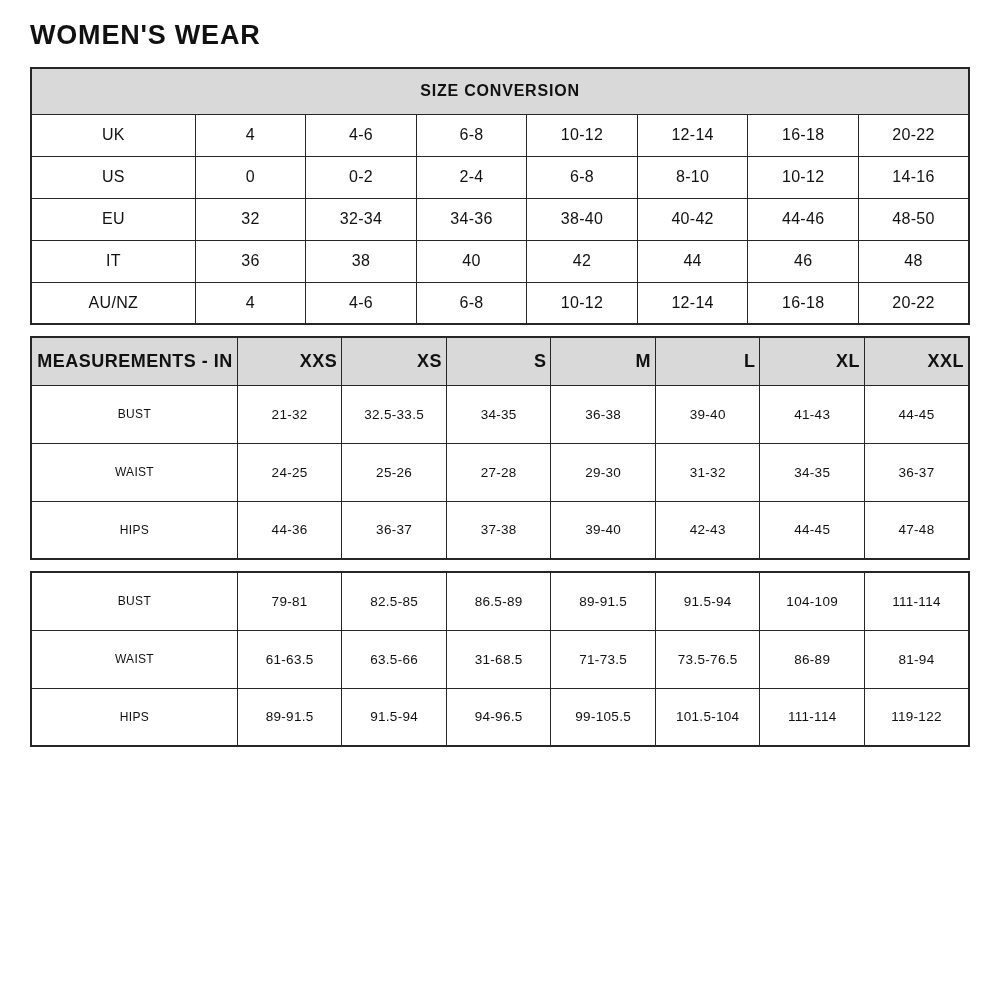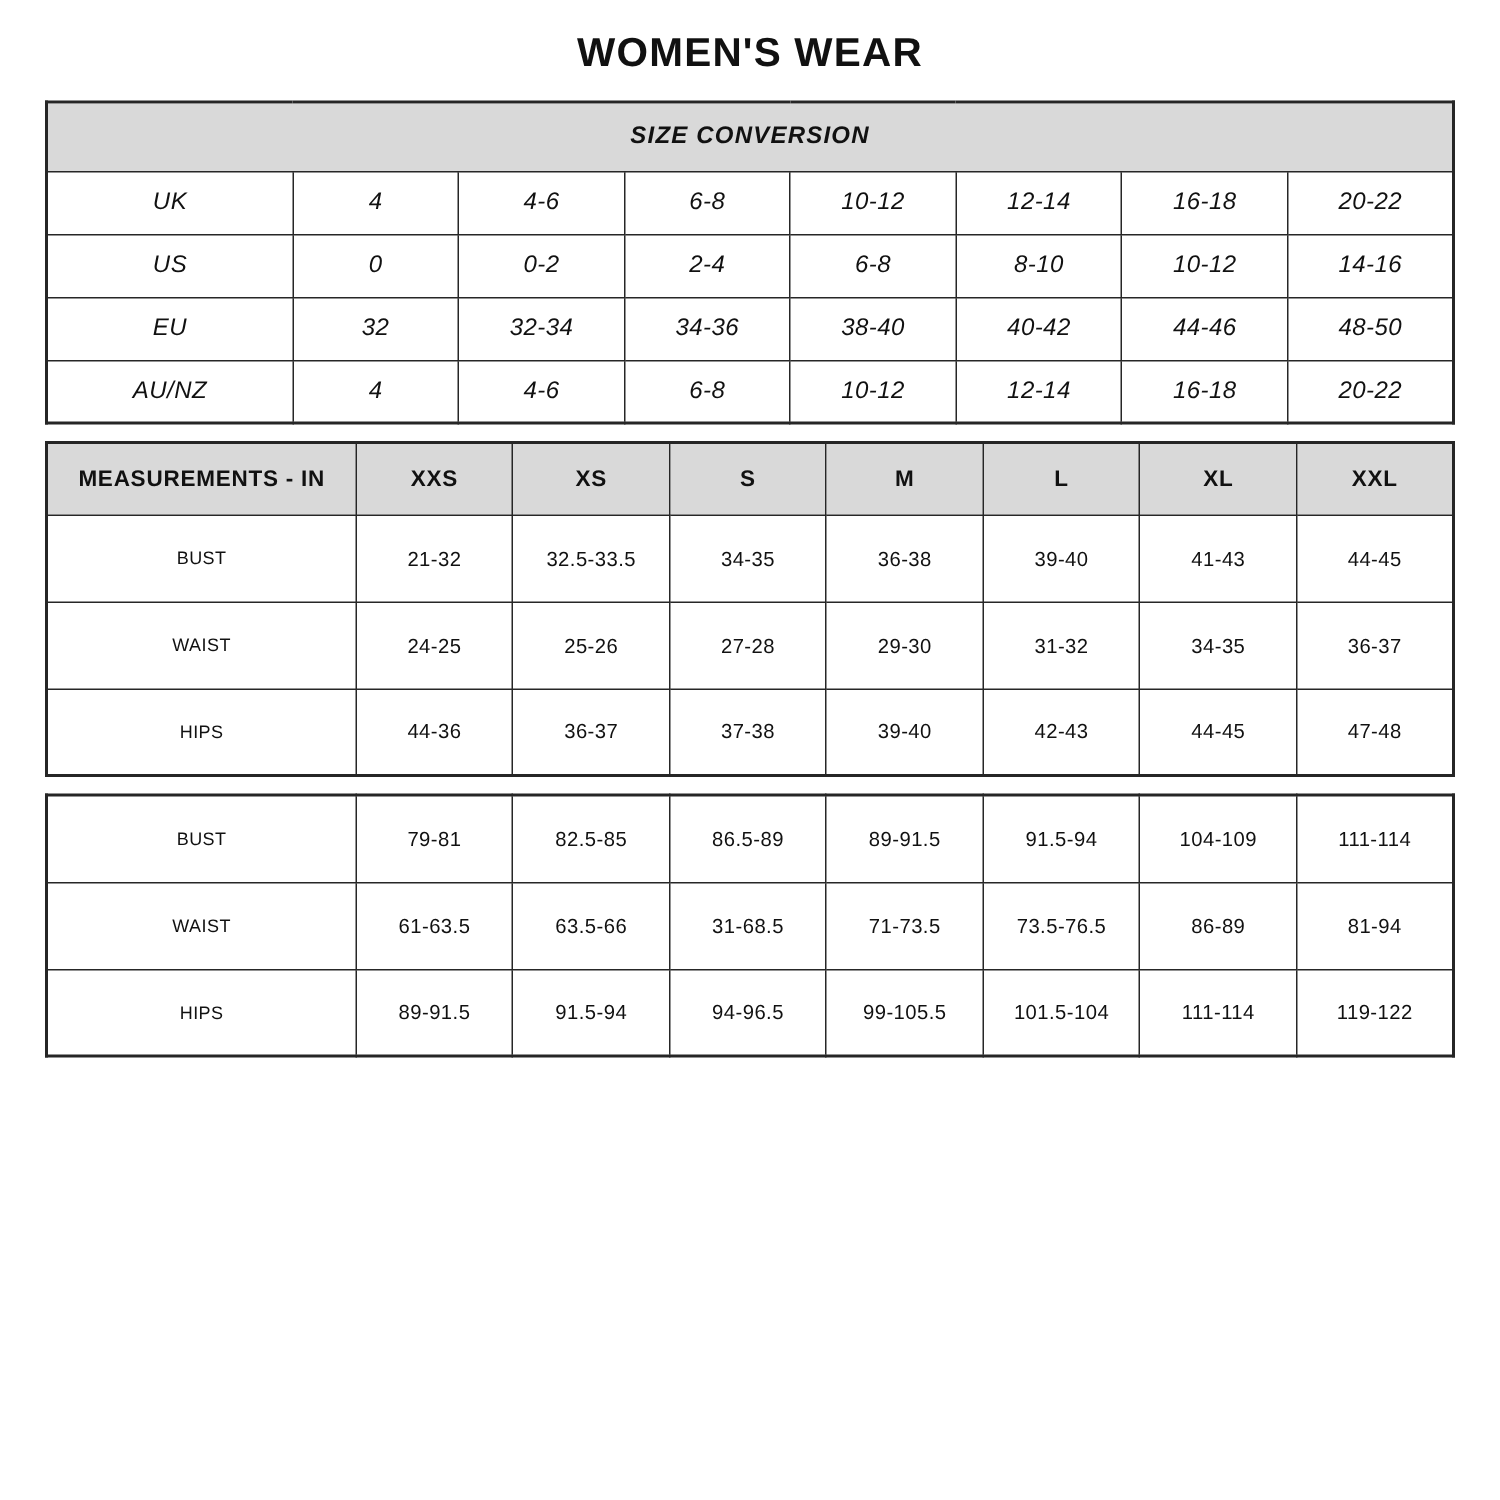--- a/index.html
+++ b/index.html
@@ -10,21 +10,21 @@
   *{ box-sizing:border-box; }
   html,body{ margin:0; padding:0; }
   body{
     width:1000px; height:1000px;
     background:#ffffff;
     color:var(--text);
     font-family:"Liberation Sans", sans-serif;
   }
   .page{ width:1000px; height:1000px; padding:8px 30px 16px; }
   .page-title{
-    text-align:center;
+    text-align:left;
     font-weight:bold;
     font-size:27px;
     letter-spacing:0.8px;
     margin:12px 0 16px;
   }
   table{
     width:100%;
     border-collapse:collapse;
     table-layout:fixed;
     margin:0 0 11px 0;
@@ -41,30 +41,31 @@
   }
   
   th.caption{
     background:var(--header-bg);
     font-weight:bold;
     font-size:16px;
     height:46px;
     letter-spacing:0.8px;
   }
   
-  .conversion tr{ height:42px;font-style:italic; }
+  .conversion tr{ height:42px; }
   .conversion th, .conversion td{ font-size:16px; }
   
   .measure tr{ height:58px; }
   .measure tr.header-row{ height:48px; }
   .measure tr.header-row th{
     background:var(--header-bg);
     font-weight:bold;
-    font-size:15px;
+    font-size:18px;
     letter-spacing:0.5px;
+    text-align:right;
   }
   .measure td{ font-size:13.5px; }
   .measure th.label-col{ font-size:12px; }
 </style>
 </head>
 <body>
 
 <div class="page">
   <h1 class="page-title">WOMEN'S WEAR</h1>
 
@@ -105,20 +106,30 @@
         </tr>
         <tr>
           <th class="label-col">EU</th>
           <td>32</td>
           <td>32-34</td>
           <td>34-36</td>
           <td>38-40</td>
           <td>40-42</td>
           <td>44-46</td>
           <td>48-50</td>
+        </tr>
+        <tr>
+          <th class="label-col">IT</th>
+          <td>36</td>
+          <td>38</td>
+          <td>40</td>
+          <td>42</td>
+          <td>44</td>
+          <td>46</td>
+          <td>48</td>
         </tr>
         <tr>
           <th class="label-col">AU/NZ</th>
           <td>4</td>
           <td>4-6</td>
           <td>6-8</td>
           <td>10-12</td>
           <td>12-14</td>
           <td>16-18</td>
           <td>20-22</td>

